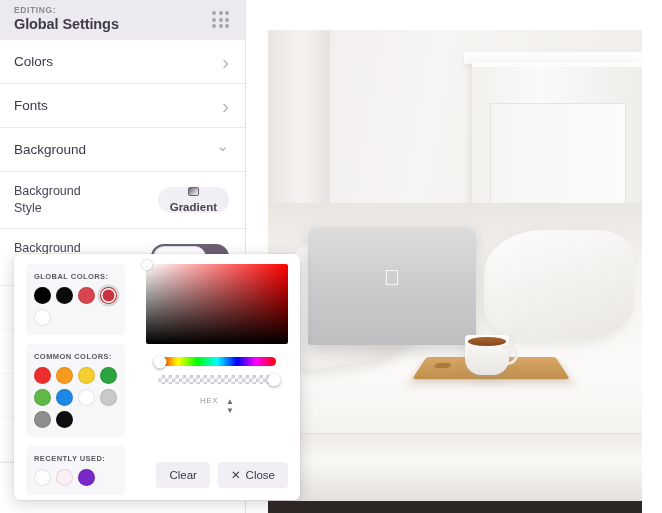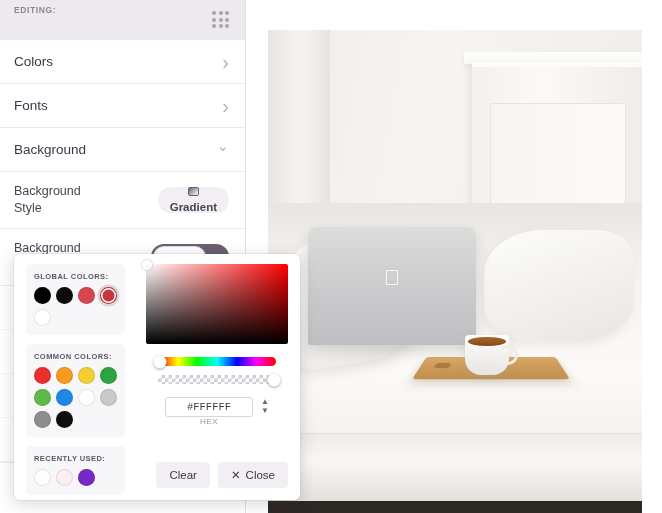--- a/index.html
+++ b/index.html
@@ -293,20 +293,21 @@
 </style>
 </head>
 <body>
 
 <div class="app">
 
   <div class="sidebar">
 
     <div class="sidebar-header">
       <div class="editing-label">EDITING:</div>
+      <div class="panel-title">Global Settings</div>
       <div class="drag-handle">
         <i></i>
           <i></i>
           <i></i>
           <i></i>
           <i></i>
           <i></i>
           <i></i>
           <i></i>
           <i></i>
@@ -404,21 +405,20 @@
           <div class="slider hue">
             <span class="sl-handle" style="left:2%"></span>
           </div>
           <div class="slider alpha">
             <span class="sl-handle" style="left:98%"></span>
           </div>
         </div>
 
         <div class="hex-area">
           <div class="hex-box">
-            <input class="hex-input" type="text" value="#FFFFFF" style="">
             <div class="hex-caption">HEX</div>
           </div>
           <div class="stepper">
             <span>▲</span>
             <span>▼</span>
           </div>
         </div>
       </div>
 
       <div class="picker-actions">

